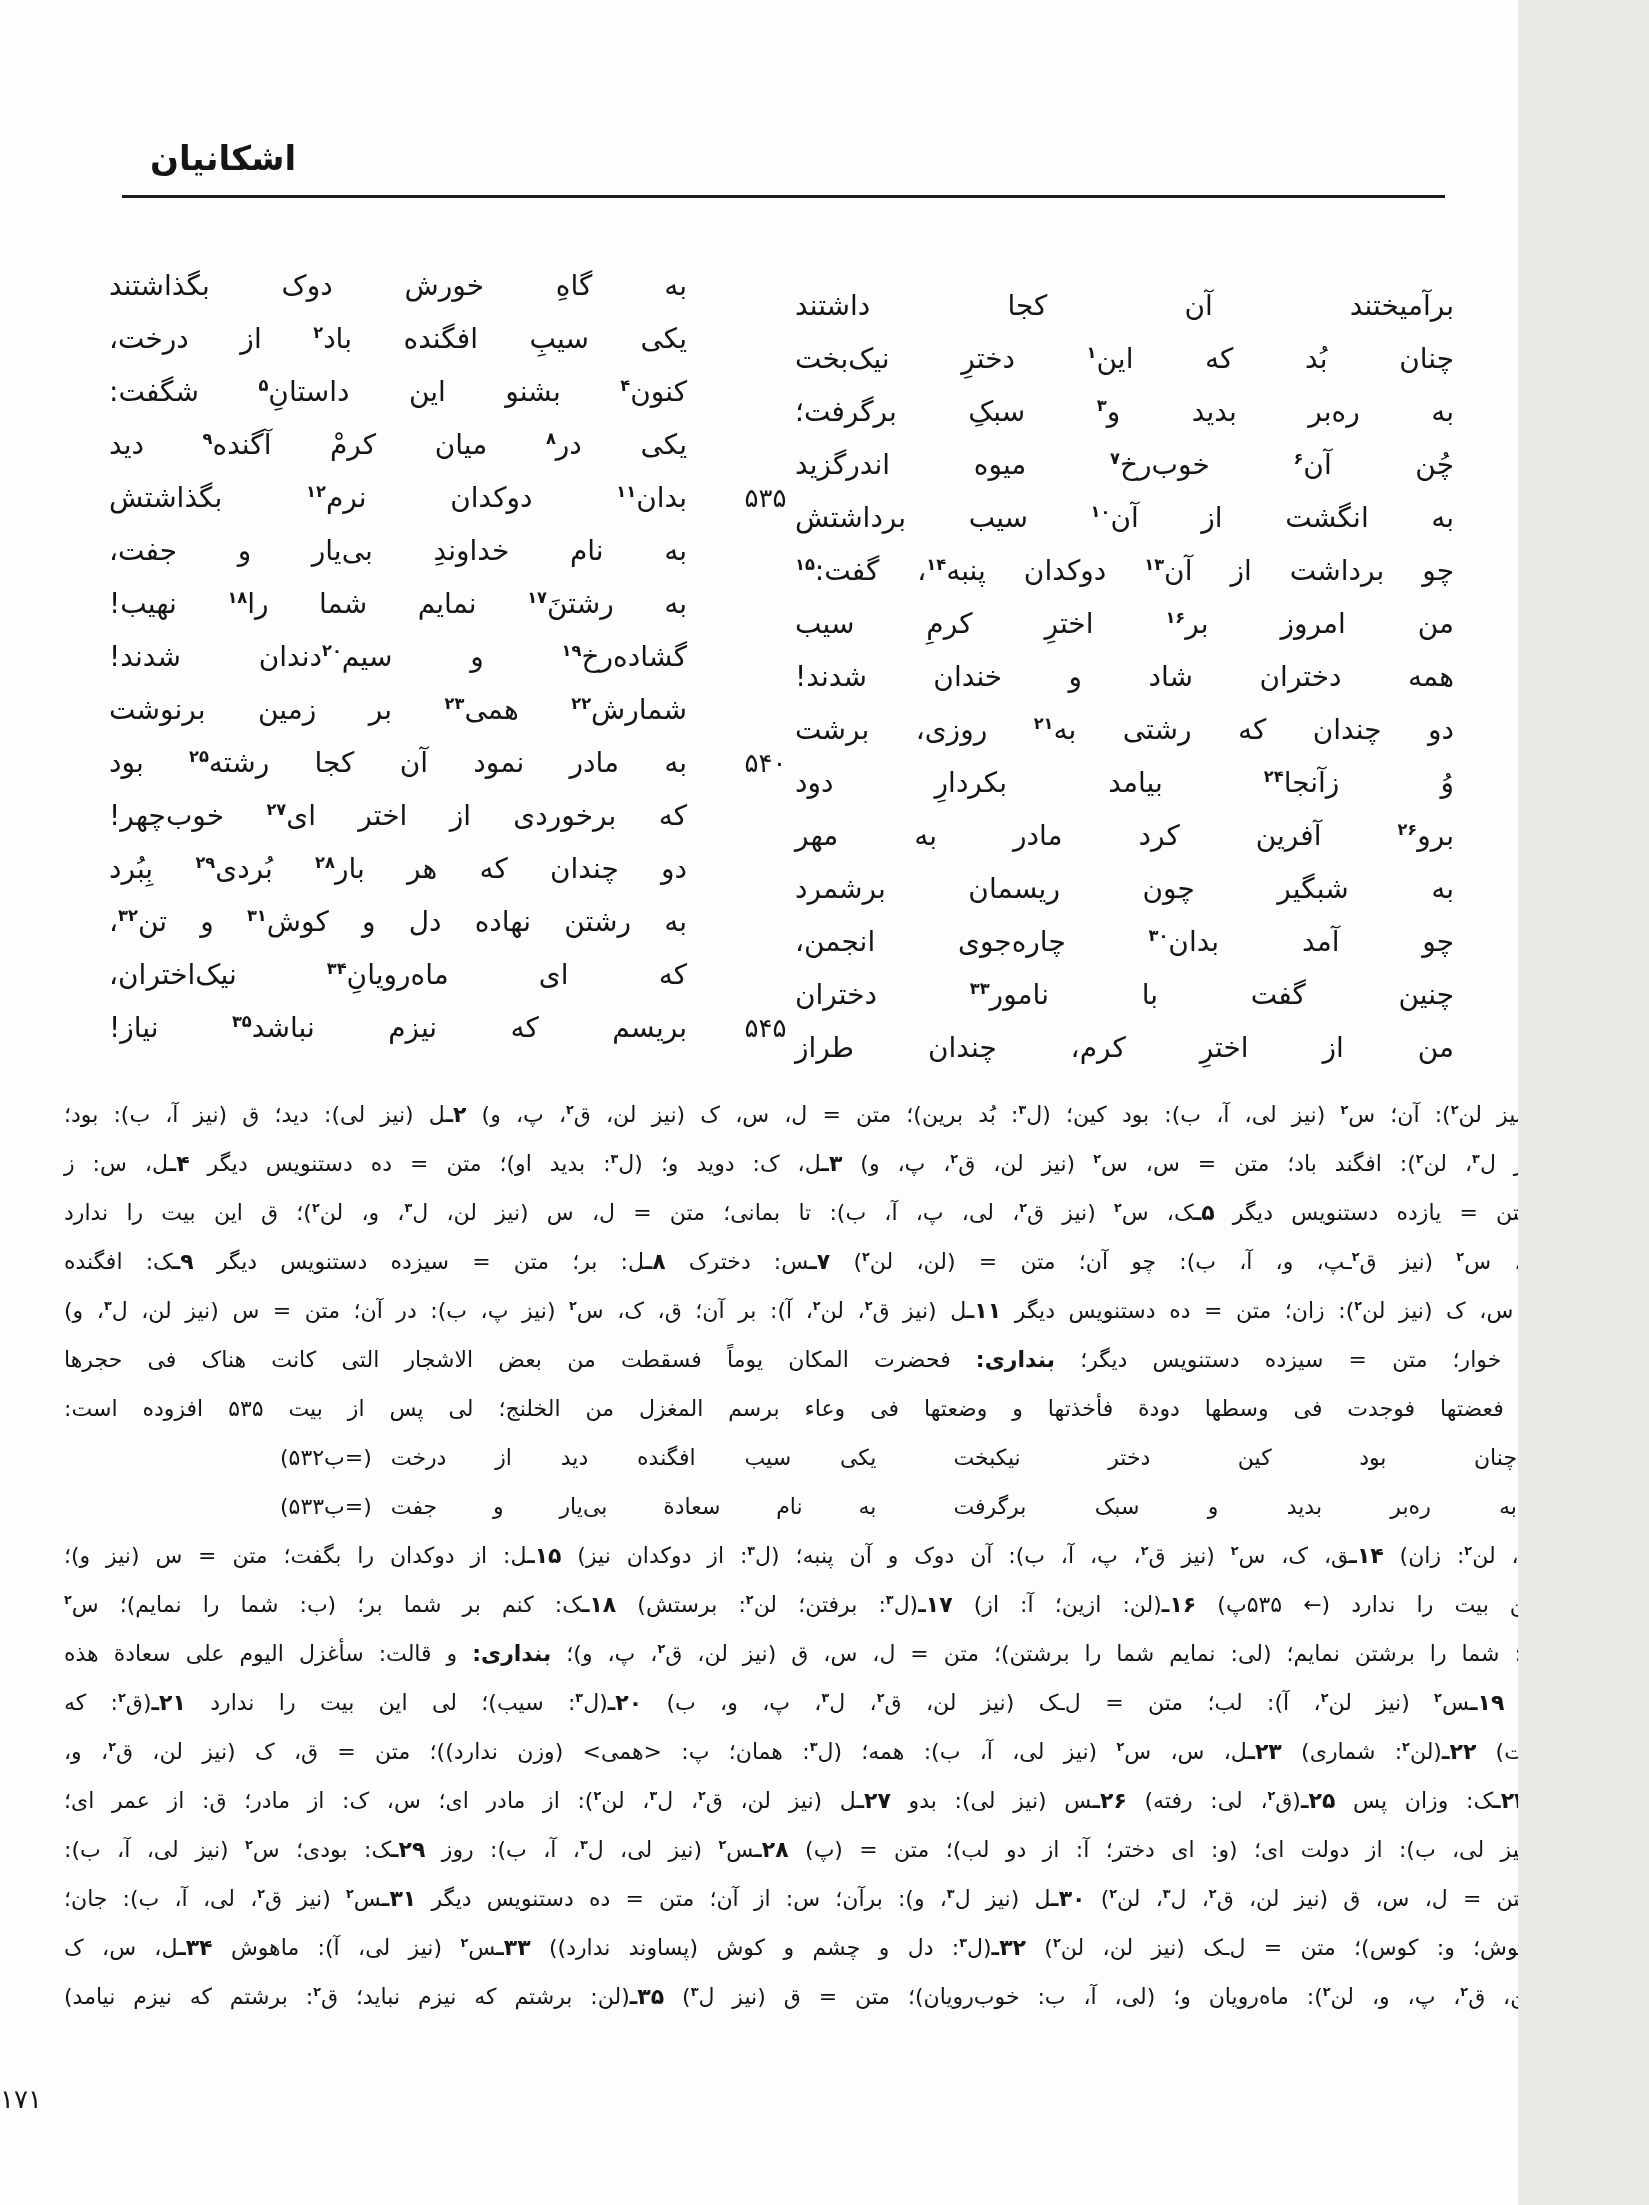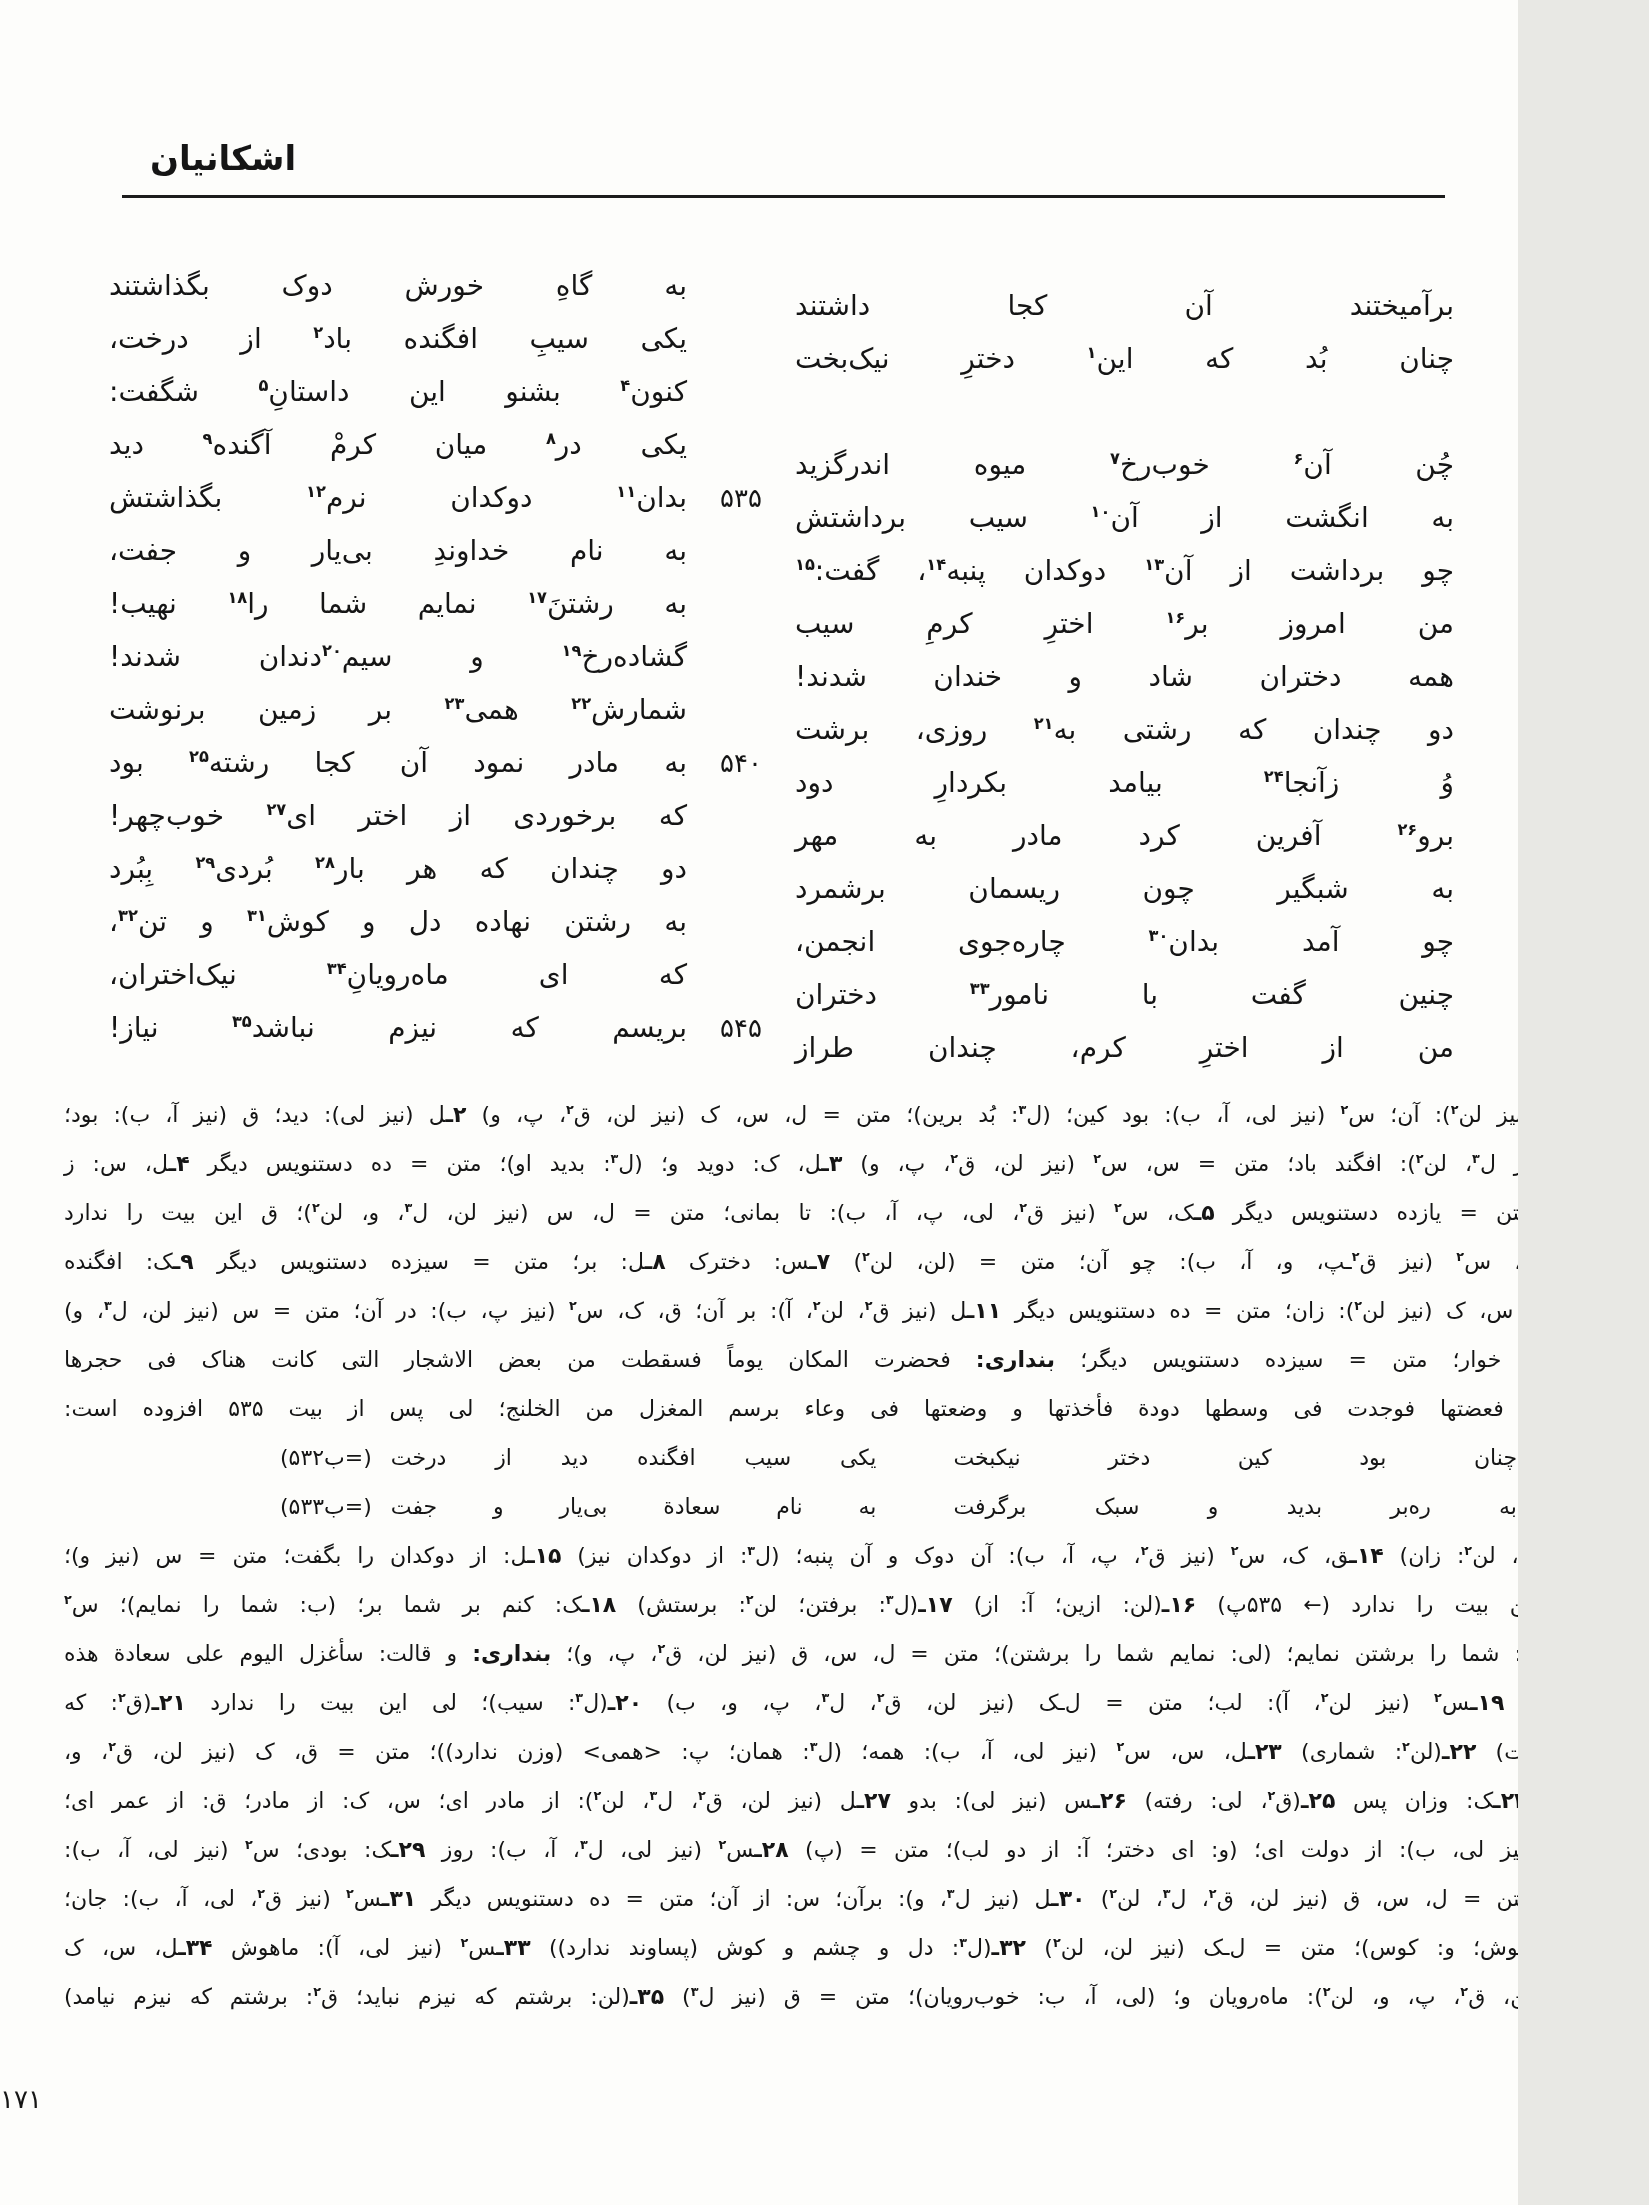--- a/index.html
+++ b/index.html
@@ -11,21 +11,21 @@
   .running-head{
     position:absolute;left:150px;top:138px;font-size:34px;font-weight:bold;letter-spacing:0.7px;
   }
   .header-rule{
     position:absolute;left:122px;right:73px;top:195px;height:2.7px;background:#1c1c1c;
   }
   
   .poem{position:absolute;top:259px;right:64px;width:1345px;}
   .couplet{display:flex;align-items:center;height:53px;justify-content:space-between;}
   .hemi1{width:659px;font-size:28px;text-align:justify;text-align-last:justify;white-space:nowrap;margin-top:40px;}
-  .vnum{width:91px;font-size:26px;text-align:center;white-space:nowrap;}
+  .vnum{width:91px;font-size:26px;text-align:right;white-space:nowrap;}
   .hemi2{width:578px;font-size:28px;text-align:justify;text-align-last:justify;white-space:nowrap;}
   sup{font-size:0.58em;line-height:0;vertical-align:super;font-weight:bold;}
   
   .apparatus{position:absolute;top:1090px;left:64px;width:1521px;font-size:22px;}
   .app-line{line-height:49px;height:49px;text-align:justify;text-align-last:justify;white-space:nowrap;}
   .app-line b{font-weight:bold;}
   .quote-block{padding:0 68px 0 172px;}
   .quote-line{display:flex;height:49px;line-height:49px;justify-content:space-between;font-size:22px;}
   .q-h1{width:44%;text-align:justify;text-align-last:justify;white-space:nowrap;}
   .q-left{width:50%;display:flex;justify-content:space-between;white-space:nowrap;}
@@ -47,20 +47,21 @@
       <div class="hemi1">برآمیختند آن کجا داشتند</div>
       <div class="vnum"></div>
       <div class="hemi2">به گاهِ خورش دوک بگذاشتند</div>
     </div>
     <div class="couplet">
       <div class="hemi1">چنان بُد که این<sup>۱</sup> دخترِ نیک‌بخت</div>
       <div class="vnum"></div>
       <div class="hemi2">یکی سیبِ افگنده باد<sup>۲</sup> از درخت،</div>
     </div>
     <div class="couplet">
+      <div class="hemi1">به ره‌بر بدید و<sup>۳</sup> سبکِ برگرفت؛</div>
       <div class="vnum"></div>
       <div class="hemi2">کنون<sup>۴</sup> بشنو این داستانِ<sup>۵</sup> شگفت:</div>
     </div>
     <div class="couplet">
       <div class="hemi1">چُن آن<sup>۶</sup> خوب‌رخ<sup>۷</sup> میوه اندرگزید</div>
       <div class="vnum"></div>
       <div class="hemi2">یکی در<sup>۸</sup> میان کرمْ آگنده<sup>۹</sup> دید</div>
     </div>
     <div class="couplet">
       <div class="hemi1">به انگشت از آن<sup>۱۰</sup> سیب برداشتش</div>

